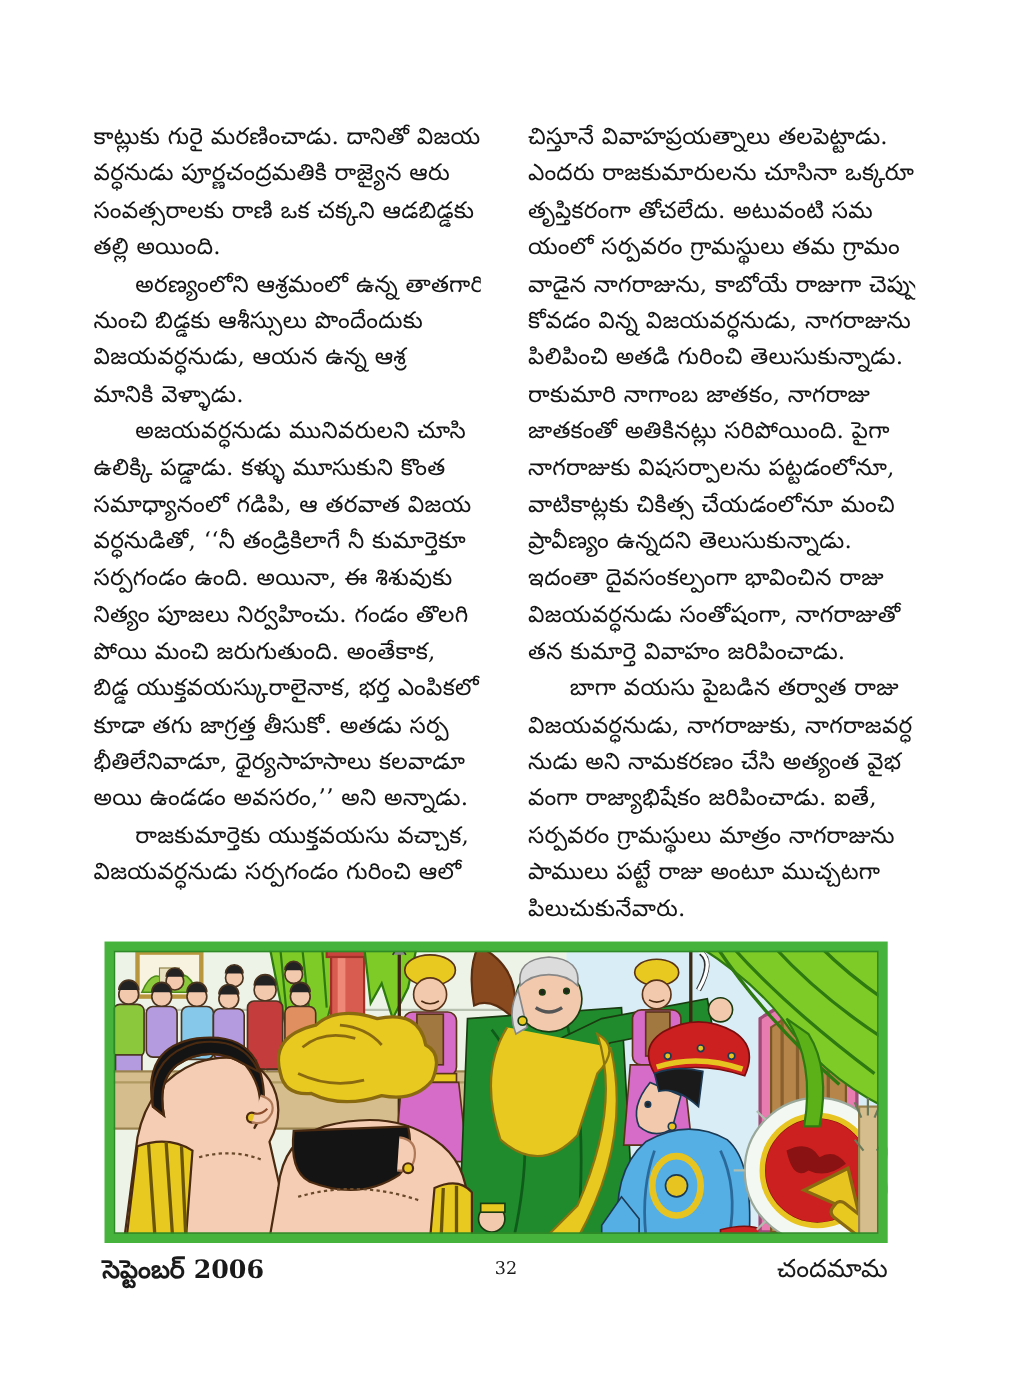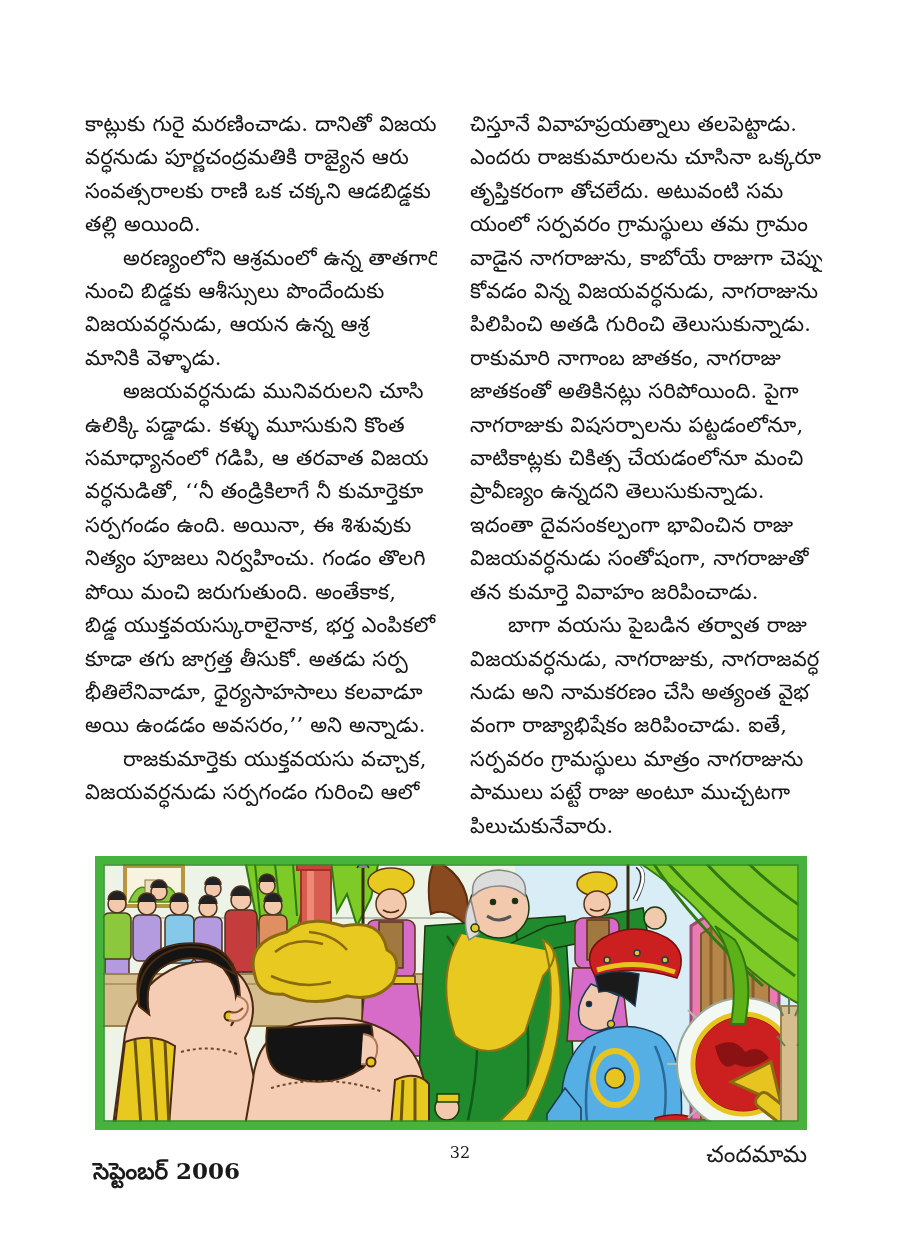--- a/index.html
+++ b/index.html
@@ -1,36 +1,36 @@
 <!DOCTYPE html>
 <html><head>
 <meta charset="utf-8">
 <style>
   * { margin:0; padding:0; box-sizing:border-box; }
   html,body { width:919px; height:1249px; background:#ffffff; }
   body { position:relative; font-family:"DejaVu Serif", serif; color:#111; overflow:hidden; }
 
   .text-columns{
     position:absolute; left:85px; top:108px; width:752px;
-    display:flex; gap:33px;
+    display:flex; gap:43px;
   }
   .tcol{ width:352px; font-size:21px; line-height:33.4px; color:#151515; }
   .tline{ white-space:nowrap; overflow:hidden; letter-spacing:0.2px; }
   .tline.indent{ padding-left:38px; }
 
   .illustration{
     position:absolute; left:95px; top:856px; width:712px; height:274px;
   }
   .illustration svg{ display:block; width:100%; height:100%; }
 
   .footer{
     position:absolute; left:85px; top:1141px; width:722px; height:34px;
     font-size:23px; color:#1a1a1a;
   }
-  .footer .f-left{ position:absolute; left:8px; top:0; font-weight:bold;margin-top:16px; }
+  .footer .f-left{ position:absolute; left:8px; top:0; font-weight:bold; }
   .footer .f-center{ position:absolute; left:355px; top:2px; width:40px; text-align:center; font-size:16px; }
   .footer .f-right{ position:absolute; right:0px; top:0; }
 </style>
 </head>
 <body>
 
 <div class="text-columns">
   <div class="tcol">
       <div class="tline">కాట్లుకు గురై మరణించాడు. దానితో విజయ</div>
       <div class="tline">వర్ధనుడు పూర్ణచంద్రమతికి రాజ్యైన ఆరు</div>

